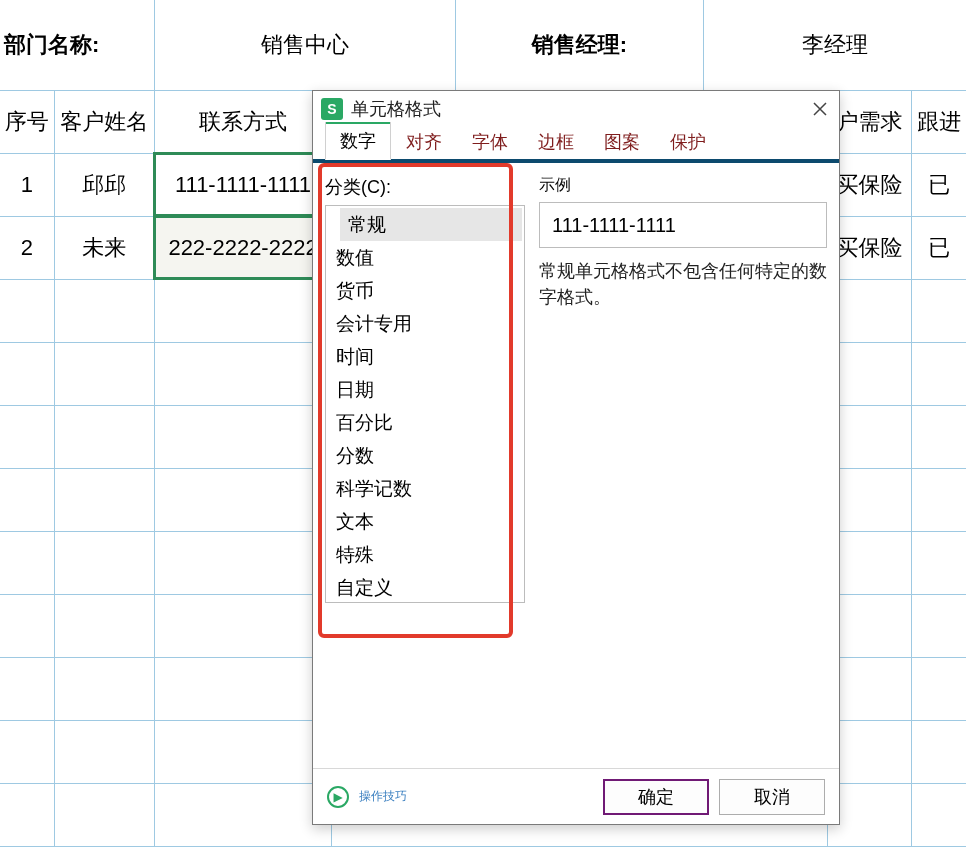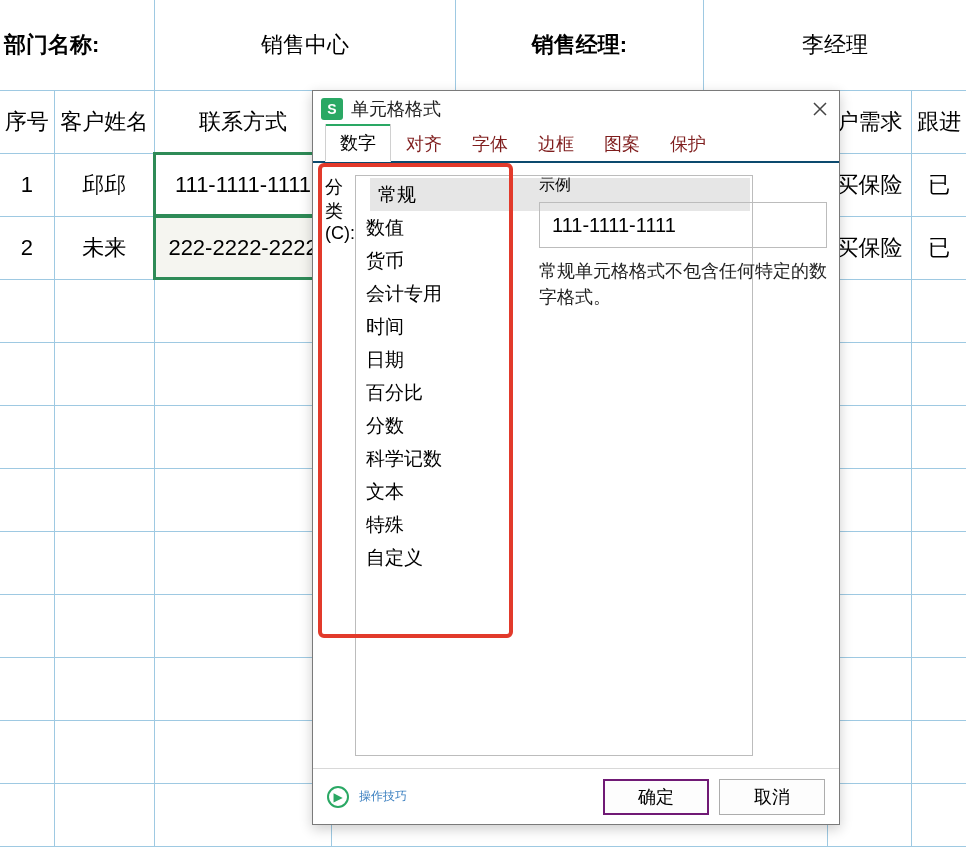--- a/index.html
+++ b/index.html
@@ -98,21 +98,21 @@
     align-items: center;
     justify-content: center;
     font-size: 18px;
     color: #444;
     cursor: pointer;
   }
   .tabs {
     display: flex;
     padding: 0 12px;
     gap: 0;
-    border-bottom: 2px solid #0c4a6e;
+    border-bottom: 4px solid #0c4a6e;
     height: 36px;
     align-items: flex-end;
   }
   .tab {
     padding: 6px 14px;
     font-size: 18px;
     color: #7f1d1d;
     cursor: pointer;
     border: 1px solid transparent;
     border-bottom: none;
@@ -145,21 +145,21 @@
   }
   .dialog-body {
     flex: 1;
     display: flex;
     padding: 12px;
     gap: 14px;
   }
   .category-pane {
     width: 200px;
     display: flex;
-    flex-direction: row;
+    flex-direction: column;
   }
   .cat-label {
     font-size: 18px;
     margin-bottom: 6px;
   }
   .cat-list {
     border: 1px solid #bcbcbc;
     flex: 0 0 398px;
     overflow-y: auto;
     padding: 2px;

